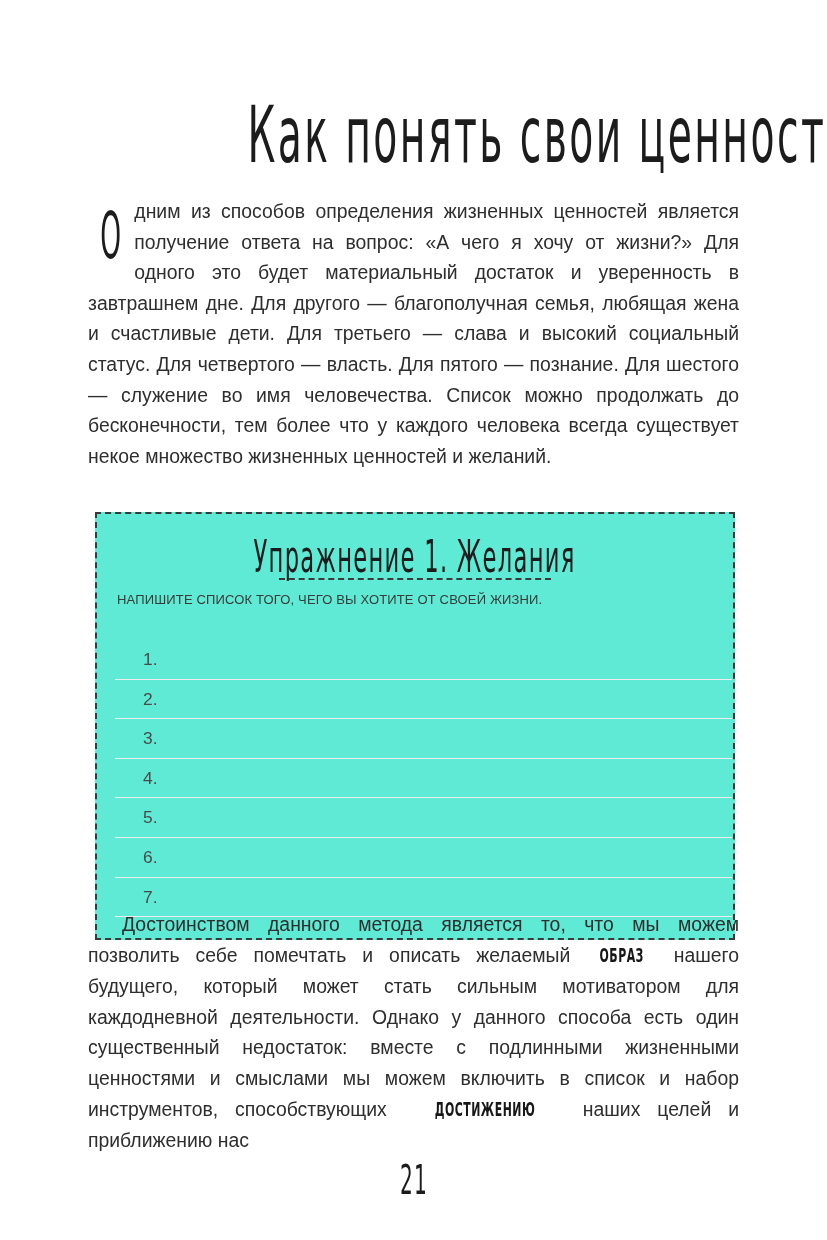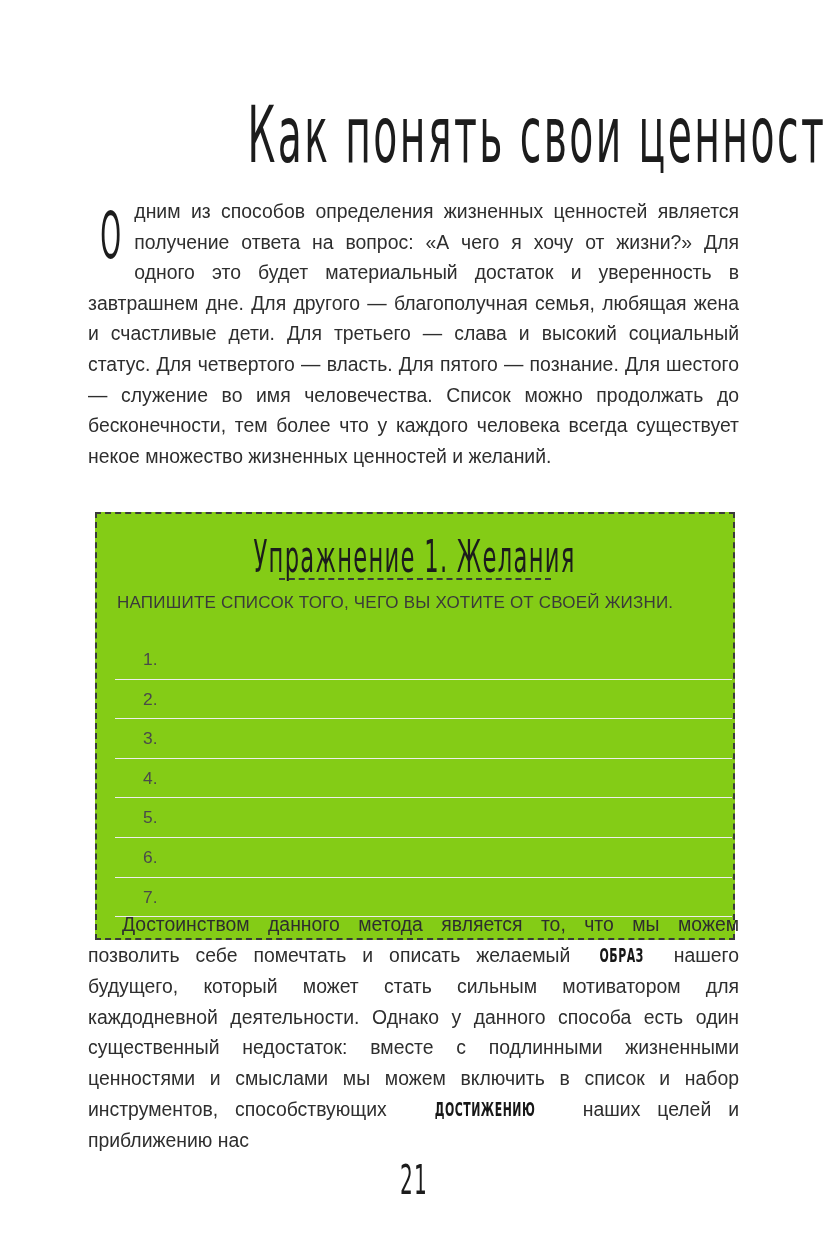--- a/index.html
+++ b/index.html
@@ -94,21 +94,21 @@
   }
 
   
   .exercise-box {
     position: absolute;
     left: 95px;
     top: 512px;
     width: 640px;
     height: 428px;
     box-sizing: border-box;
-    background: #84cc16;
+    background: #5eead4;
   }
   
   .edge { position: absolute; background: transparent; }
   .edge-top, .edge-bottom {
     left: 0; width: 100%; height: 0;
     border-top: 2.2px dashed #3a3a3a;
   }
   .edge-top { top: 0; }
   .edge-bottom { bottom: 0; }
   .edge-left, .edge-right {
@@ -139,21 +139,21 @@
     width: 272px;
     height: 0;
     border-top: 2.2px dashed #3a3a3a;
   }
 
   .ex-instruction {
     position: absolute;
     top: 80px;
     left: 22px;
     right: 22px;
-    font-size: 17px;
+    font-size: 13px;
     letter-spacing: 0.012em;
     color: #3a3a3a;
     line-height: 1.3;
   }
 
   
   .blank-list {
     position: absolute;
     top: 128px;
     left: 20px;

